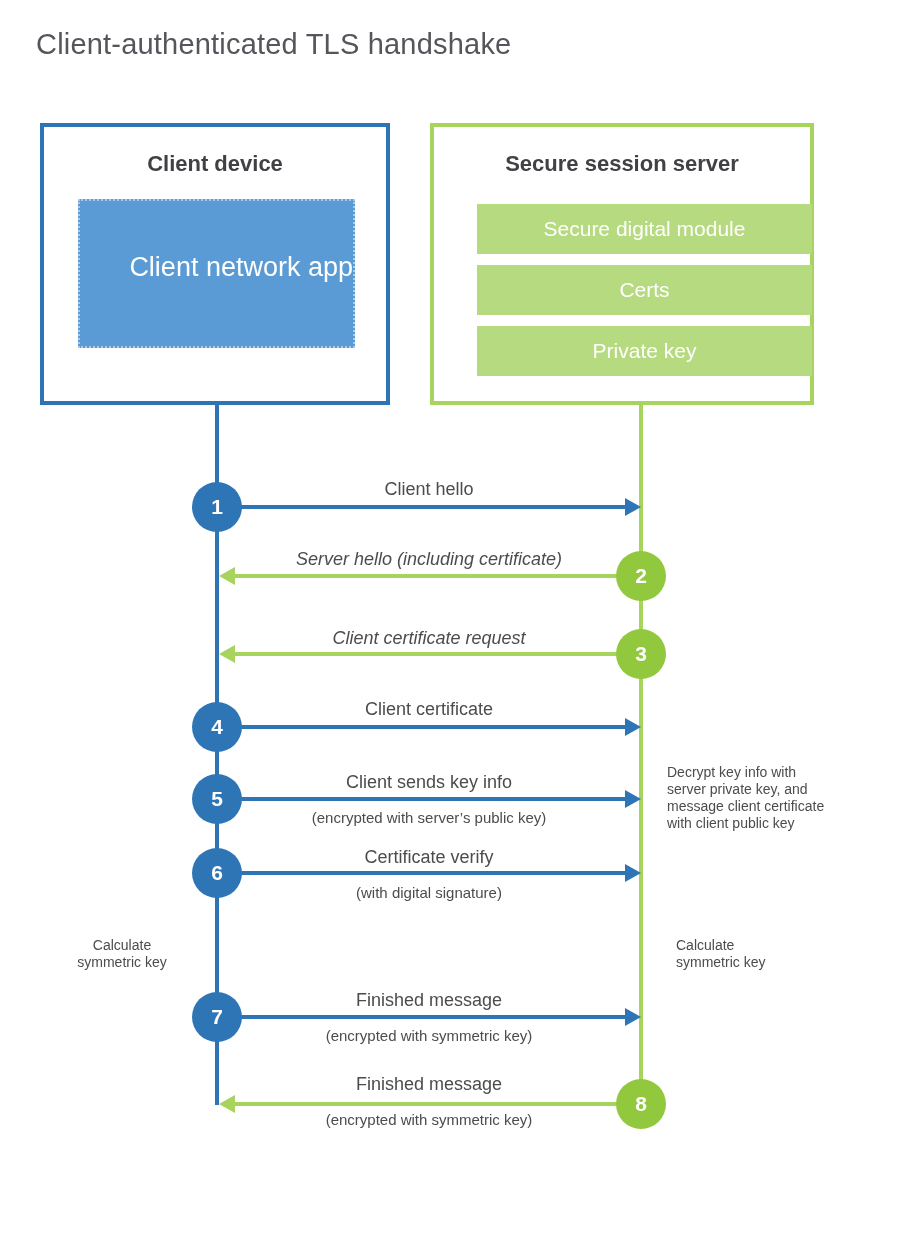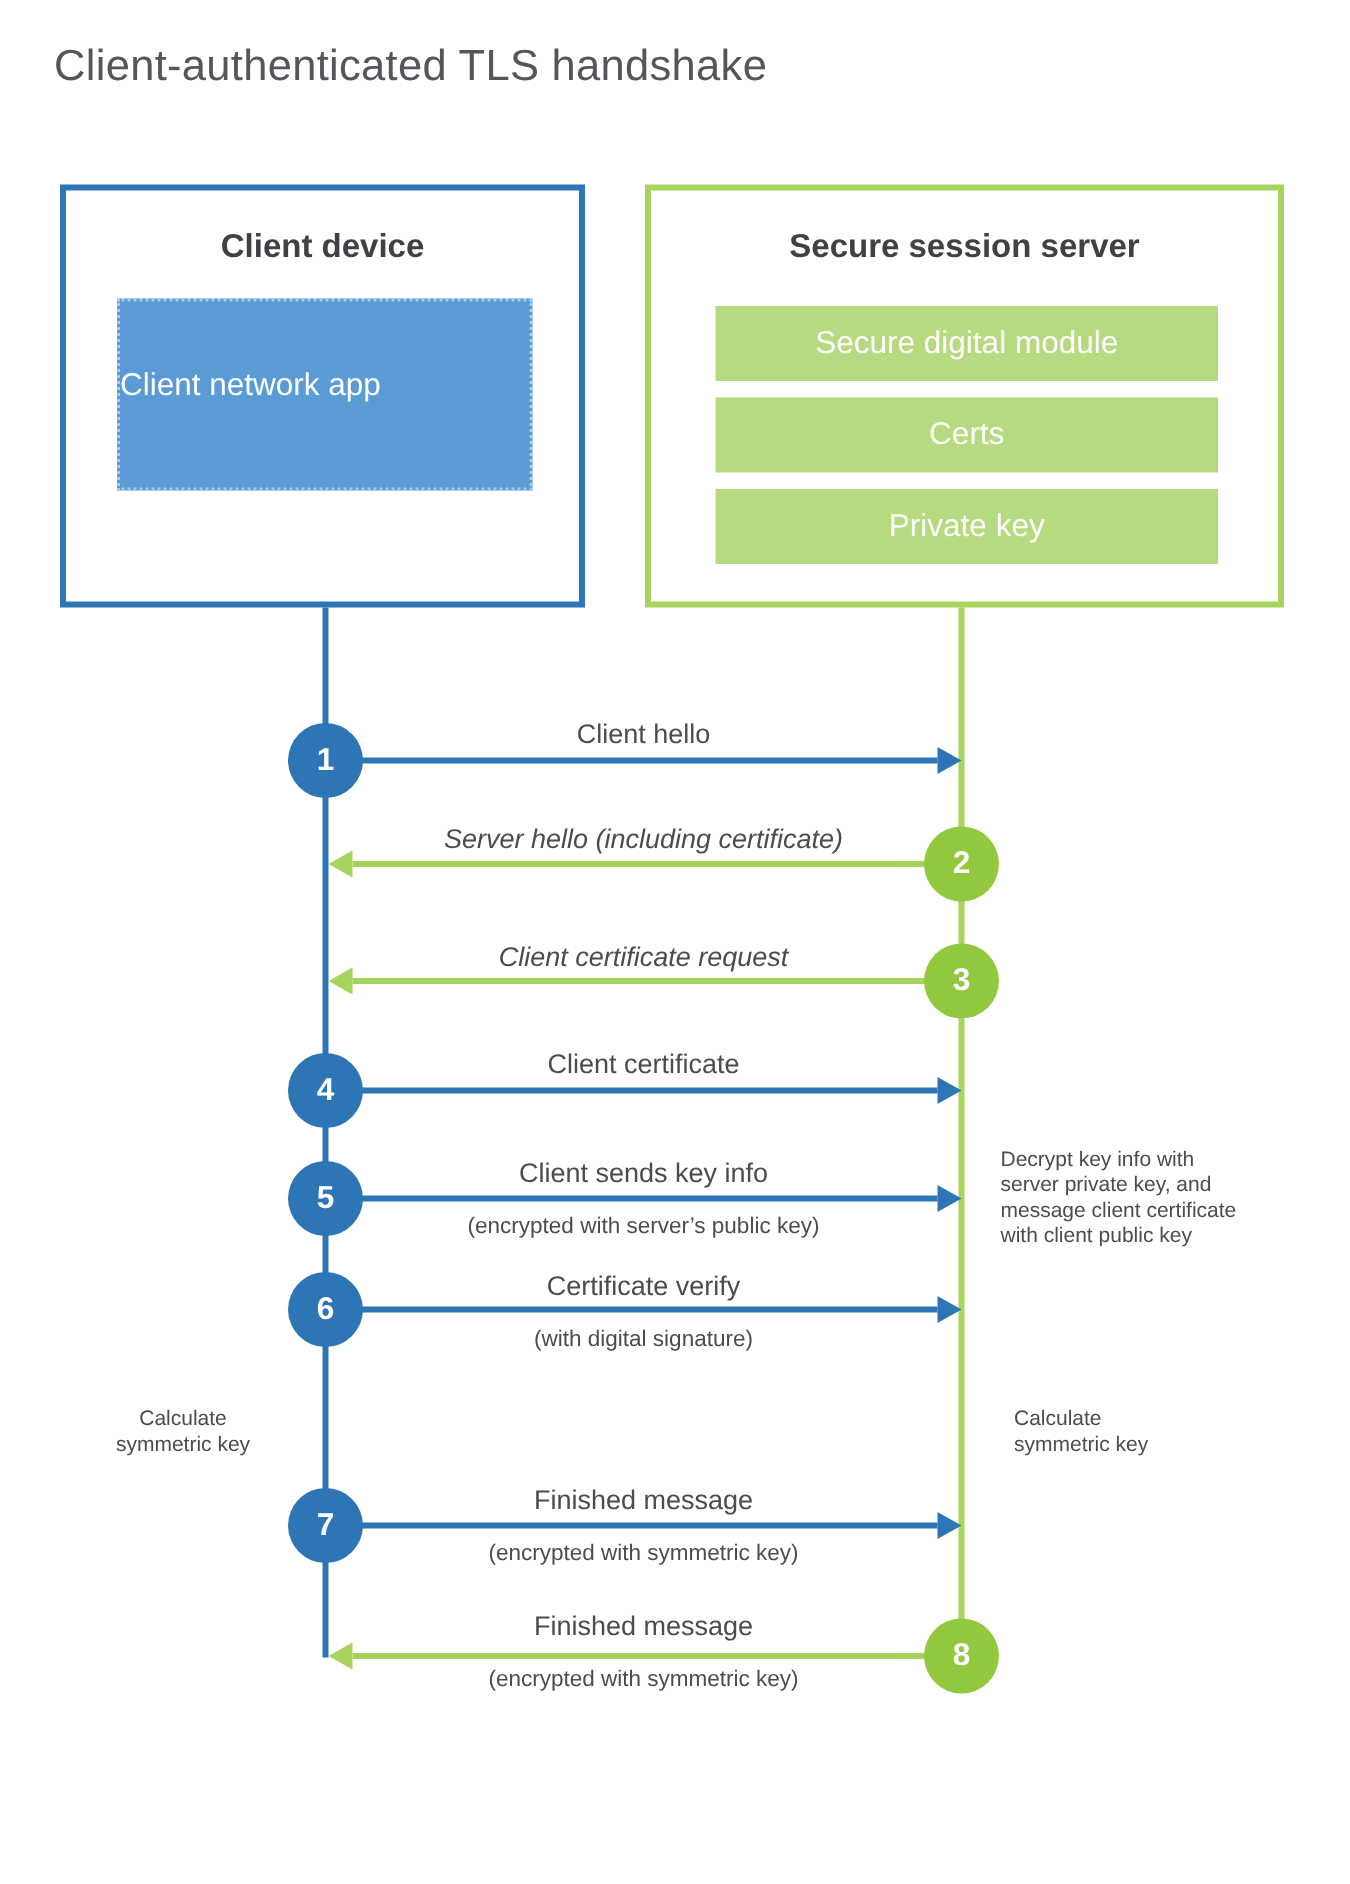--- a/index.html
+++ b/index.html
@@ -6,30 +6,30 @@
   .canvas{
     position:relative;width:900px;height:1256px;background:#fff;overflow:hidden;
     font-family:"Liberation Sans","DejaVu Sans",sans-serif;
   }
   .title{
     position:absolute;left:36px;top:28px;font-size:29px;font-weight:400;
     color:var(--title-text,#55565b);letter-spacing:.2px;
   }
   .box{position:absolute;top:123px;height:282px;background:#fff;box-sizing:border-box;}
   .client-box{left:40px;width:350px;border:4px solid var(--blue-accent,#2e75b6);}
-  .server-box{left:430px;width:426px;border:4px solid var(--green-line,#a6d45c);}
+  .server-box{left:430px;width:384px;border:4px solid var(--green-line,#a6d45c);}
   .box-title{
     position:absolute;left:0;right:0;top:24px;text-align:center;
     font-size:22px;font-weight:700;color:var(--header-text,#414044);
   }
   .app-box{
-    position:absolute;left:78px;top:199px;width:277px;height:128px;
+    position:absolute;left:78px;top:199px;width:277px;height:149px;
     background:var(--blue-fill,#5b9bd5);border:2px dotted #a9cbe9;box-sizing:border-box;
-    display:flex;align-items:center;justify-content:flex-start;text-align:center;
-    color:#fff;font-size:21px;line-height:1.35;padding-bottom:12px;
+    display:flex;align-items:center;justify-content:flex-end;text-align:center;
+    color:#fff;font-size:27px;line-height:1.35;padding-bottom:12px;
   }
   .server-bar{
     position:absolute;left:43px;width:335px;height:50px;
     background:var(--green-fill,#b6da7f);color:#fff;font-size:21px;
     display:flex;align-items:center;justify-content:center;
   }
   .lifeline{position:absolute;width:4px;}
   .lifeline.blue{left:215px;top:405px;height:700px;background:var(--blue-accent,#2e75b6);}
   .lifeline.green{left:639px;top:405px;height:703px;background:var(--green-line,#a6d45c);}
   .circle{

